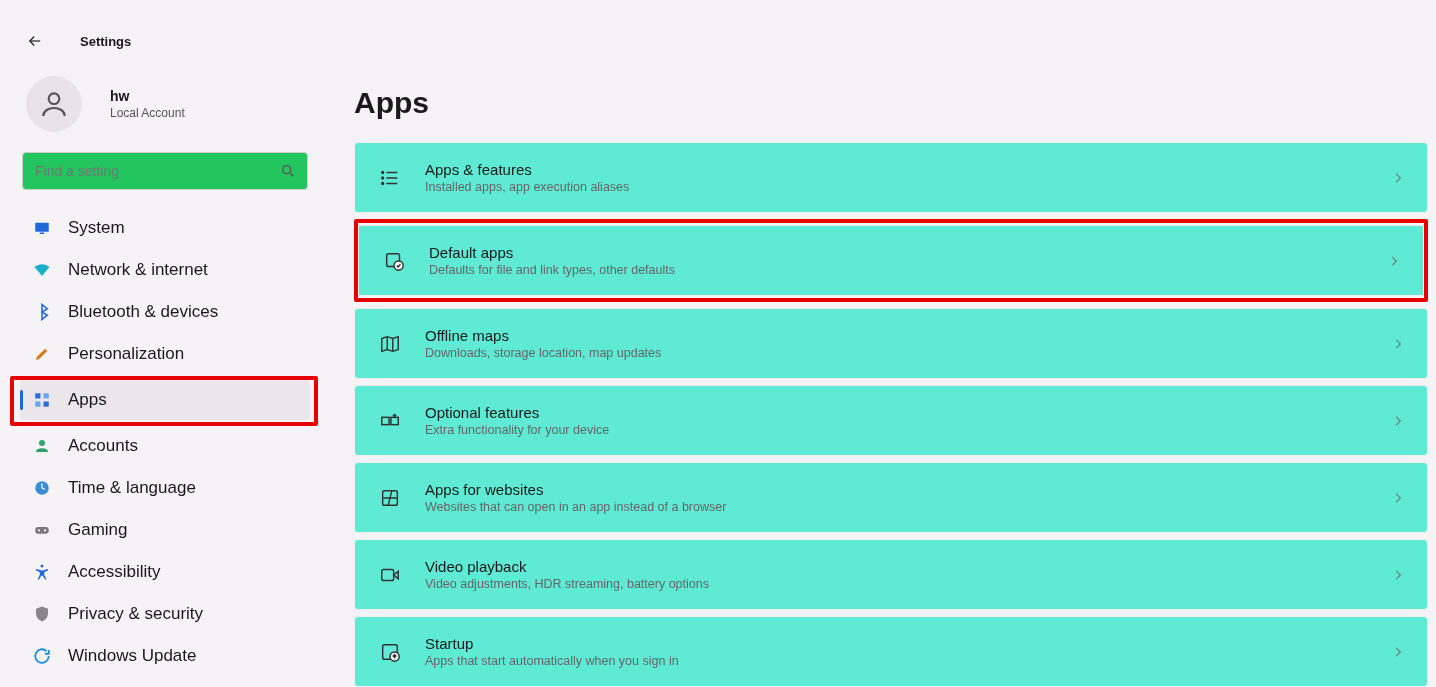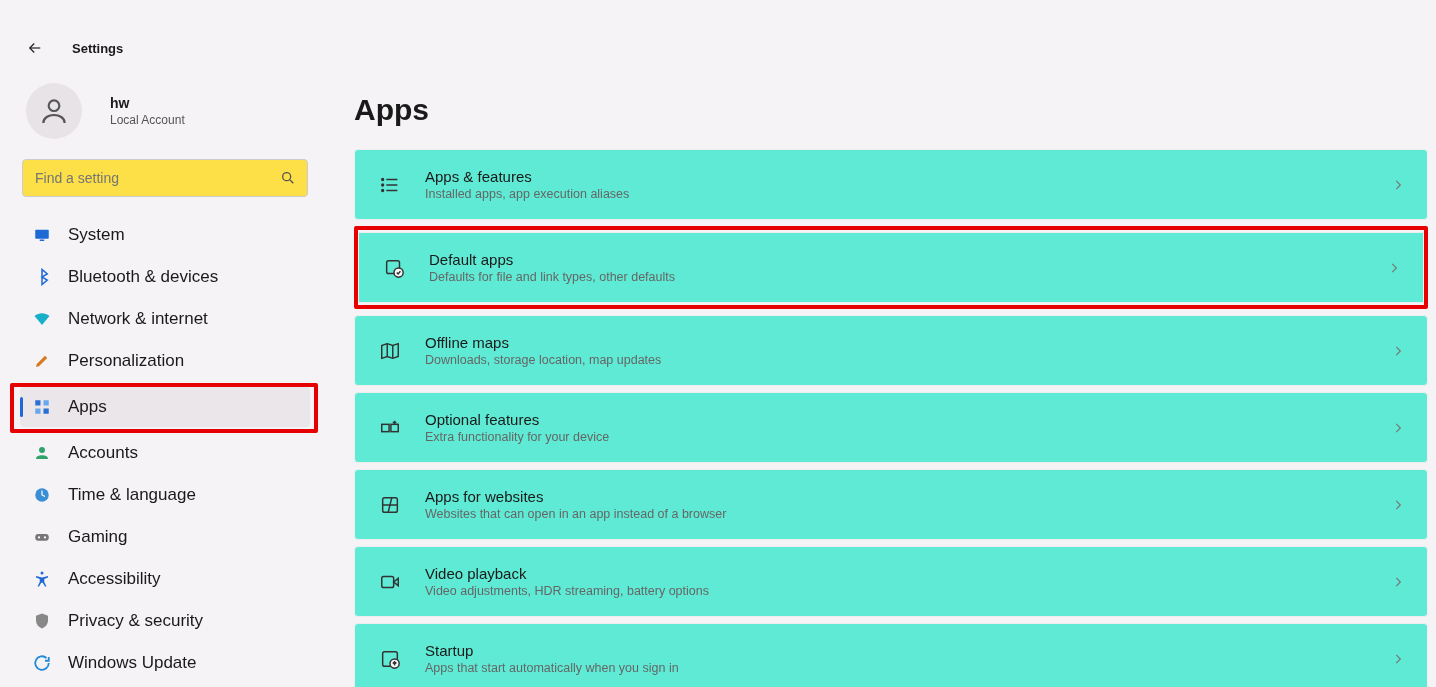--- a/index.html
+++ b/index.html
@@ -7,22 +7,22 @@
     font-family: "Segoe UI", -apple-system, sans-serif;
     background: #f6f3f6;
     width: 1436px;
     height: 687px;
     overflow: hidden;
     color: #1a1a1a;
   }
   .header {
     display: flex;
     align-items: center;
-    padding: 31px 18px 12px;
-    gap: 20px;
+    padding: 24px 18px 12px;
+    gap: 28px;
   }
   .back-btn {
     width: 34px; height: 34px;
     display: flex; align-items: center; justify-content: center;
     cursor: pointer;
     font-size: 16px;
   }
   .header-title {
     font-size: 13px;
     font-weight: 600;
@@ -52,21 +52,21 @@
 
   .search-box {
     position: relative;
     margin: 0 2px 18px 2px;
   }
   .search-box input {
     width: 100%;
     padding: 10px 36px 10px 12px;
     border: 1px solid #ccc;
     border-radius: 4px;
-    background: #fde047;
+    background: #22c55e;
     font-size: 14px;
     color: #555;
   }
   .search-box .search-icon {
     position: absolute;
     right: 12px;
     top: 50%;
     transform: translateY(-50%);
     color: #555;
   }
@@ -194,34 +194,34 @@
         <svg width="18" height="18" viewBox="0 0 24 24">
             <rect x="3" y="5" width="18" height="12" rx="1" fill="#1f69d6"></rect>
             <rect x="9" y="18" width="6" height="2" fill="#1f69d6"></rect>
           </svg>
       </span>
       <span>System</span>
     </div>
 
     <div class="nav-item">
       <span class="nav-icon">
+        <svg width="18" height="18" viewBox="0 0 24 24" fill="#18b0c9">
+            <path d="M12 20l10-12c-6-5-14-5-20 0l10 12z"></path>
+          </svg>
+      </span>
+      <span>Network &amp; internet</span>
+    </div>
+
+    <div class="nav-item">
+      <span class="nav-icon">
         <svg width="18" height="18" viewBox="0 0 24 24" fill="#1f69d6">
             <path d="M12 2v20l7-6-7-4 7-4-7-6z" fill="none" stroke="#1f69d6" stroke-width="2"></path>
           </svg>
       </span>
       <span>Bluetooth &amp; devices</span>
-    </div>
-
-    <div class="nav-item">
-      <span class="nav-icon">
-        <svg width="18" height="18" viewBox="0 0 24 24" fill="#18b0c9">
-            <path d="M12 20l10-12c-6-5-14-5-20 0l10 12z"></path>
-          </svg>
-      </span>
-      <span>Network &amp; internet</span>
     </div>
 
     <div class="nav-item">
       <span class="nav-icon">
         <svg width="18" height="18" viewBox="0 0 24 24">
             <path d="M4 20l4-1 11-11-3-3L5 16l-1 4z" fill="#d67a1f"></path>
           </svg>
       </span>
       <span>Personalization</span>
     </div>

